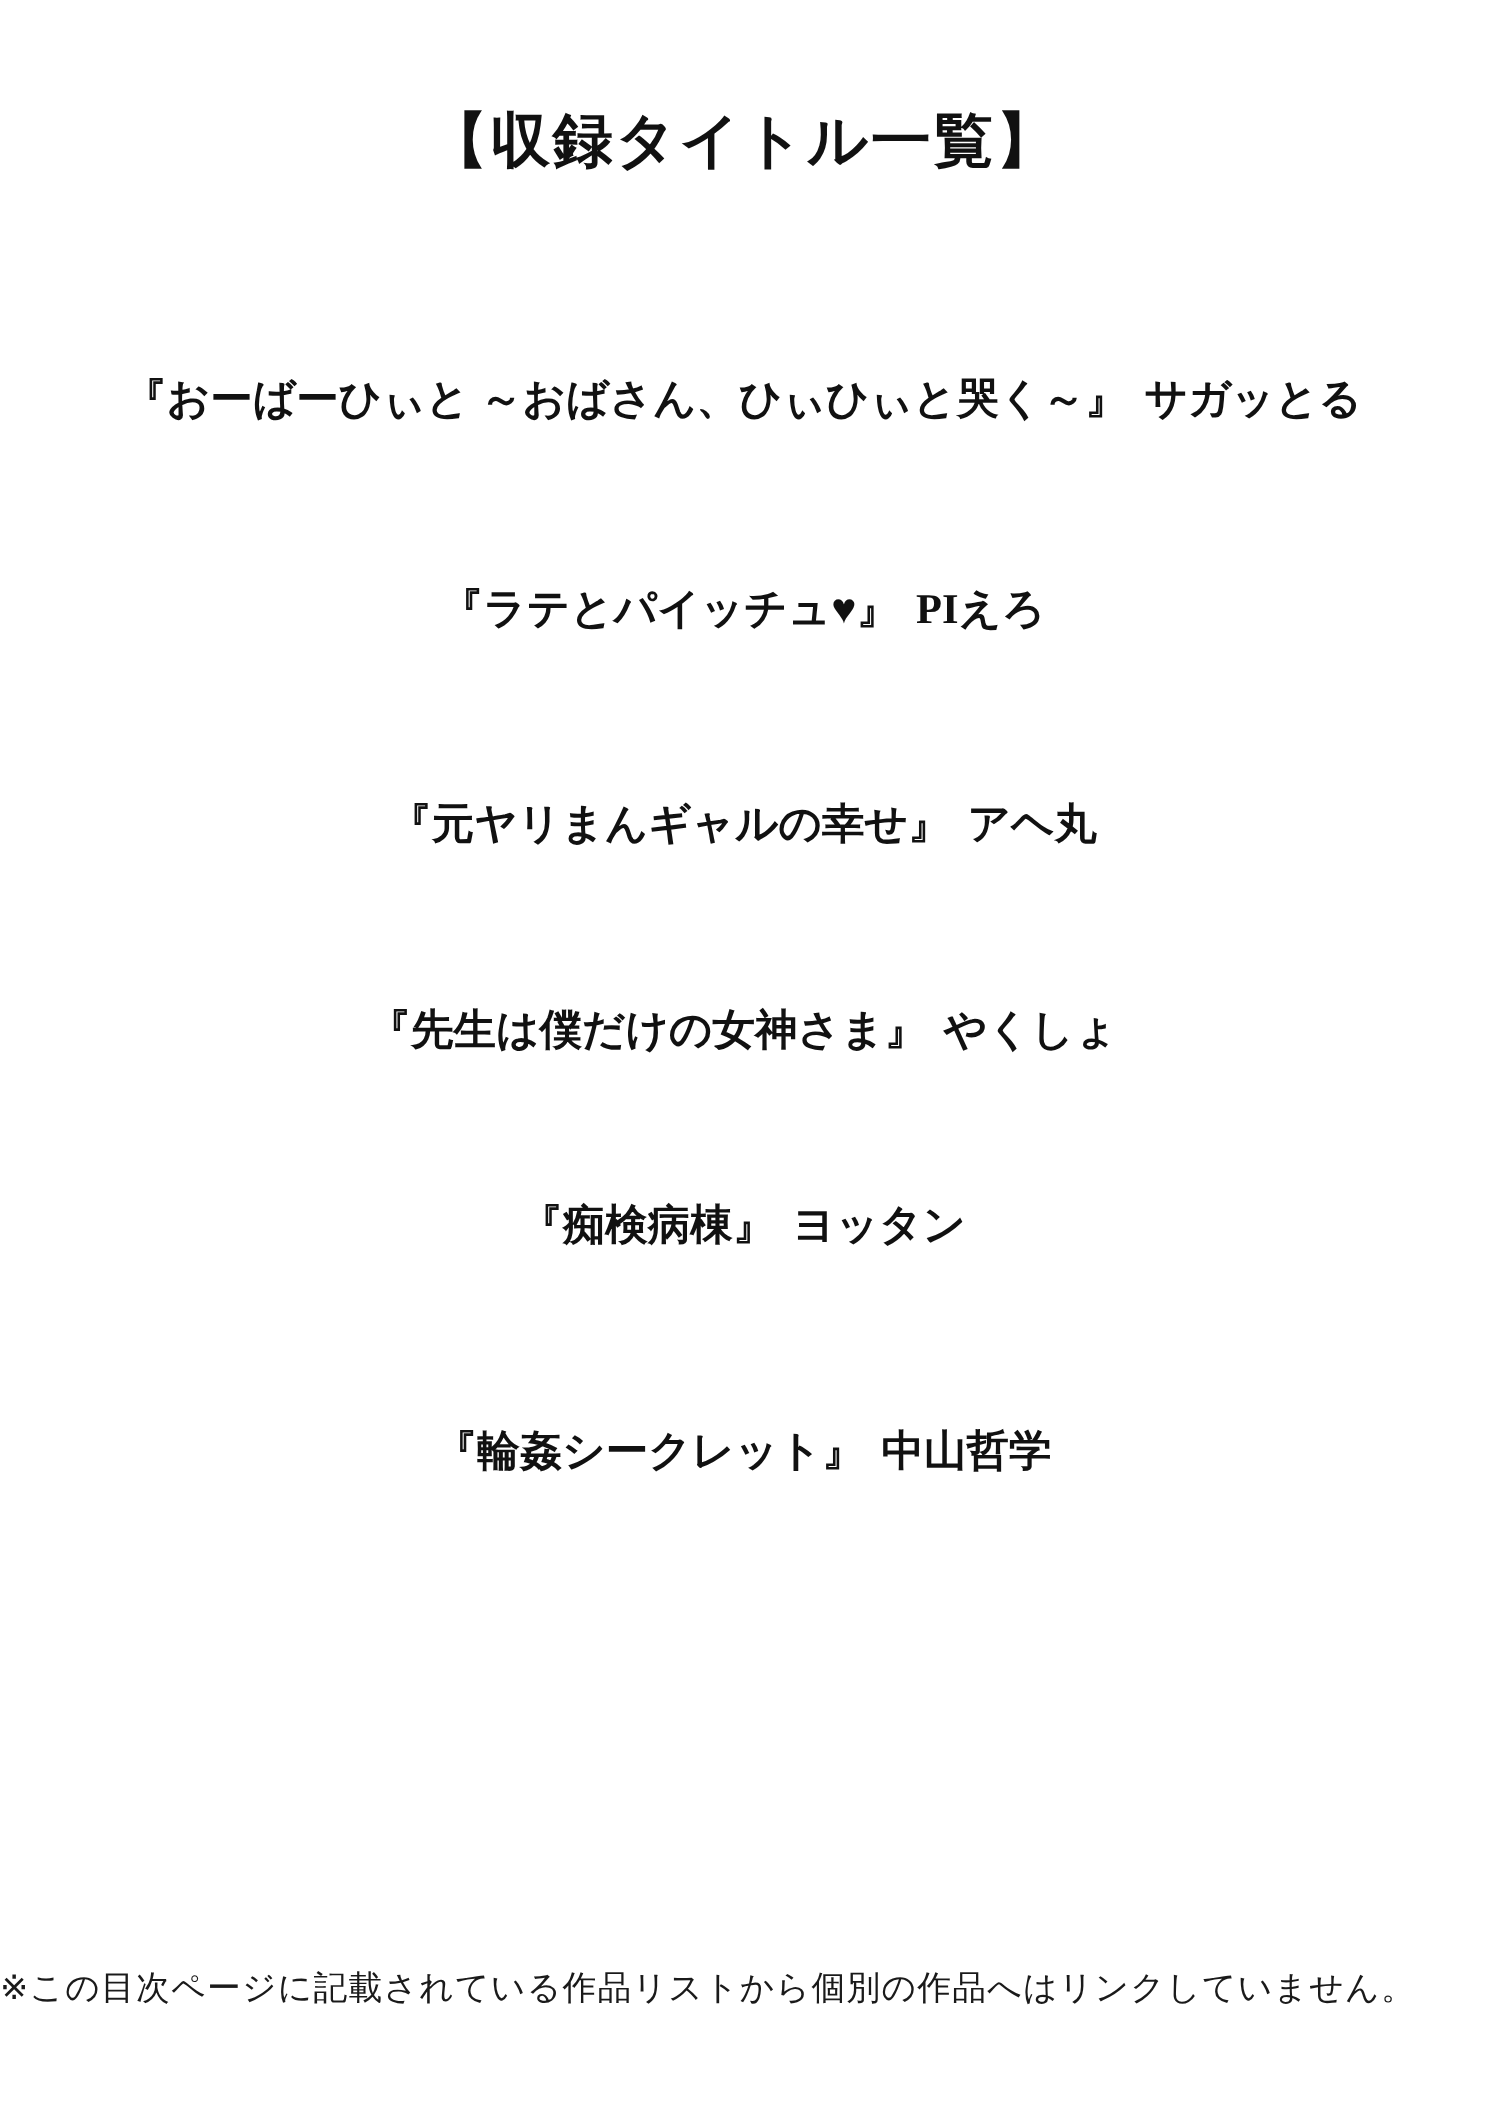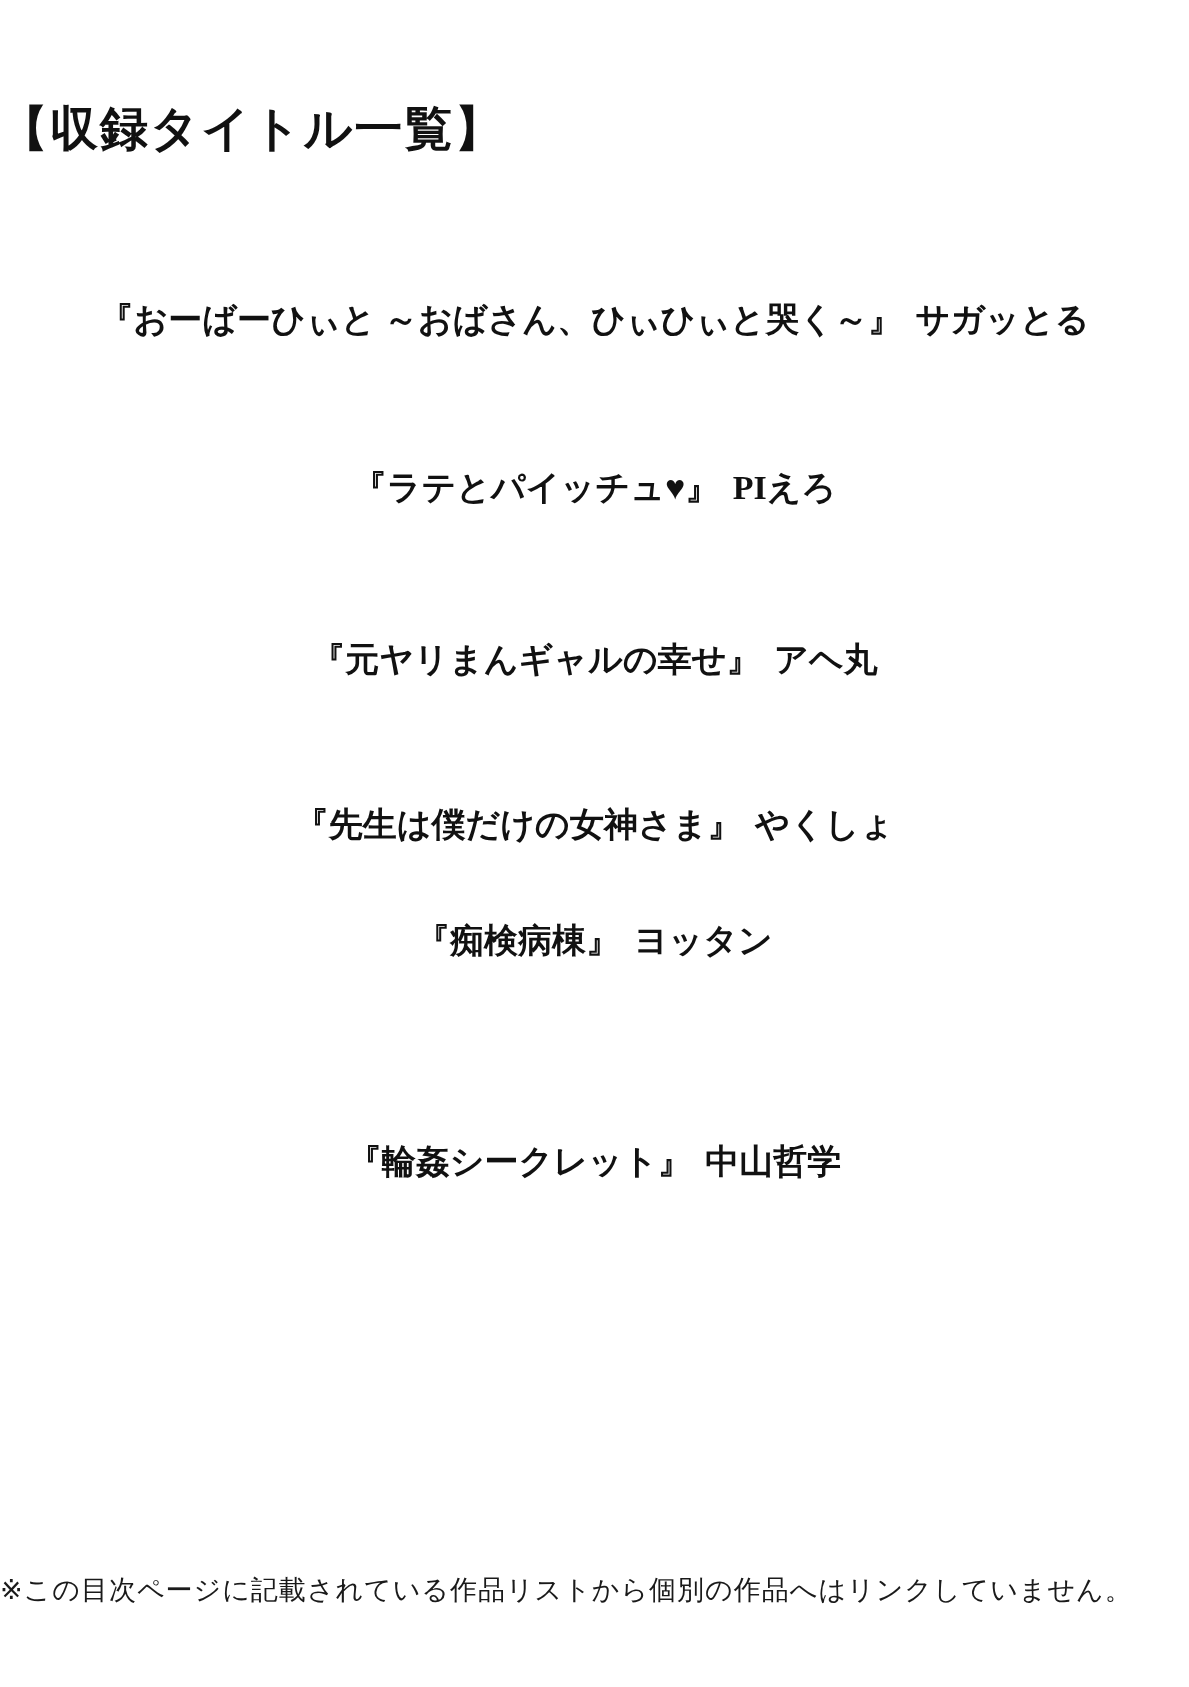--- a/index.html
+++ b/index.html
@@ -12,29 +12,28 @@
     width: 1189px;
     height: 1687px;
     margin: 0 auto;
     background: #ffffff;
     overflow: hidden;
     font-family: "Liberation Serif", "DejaVu Serif", serif;
     color: #111111;
   }
   .page-title {
     position: absolute;
-    top: 61px;
+    top: 43px;
     left: 0;
     width: 100%;
-    text-align: left;
+    text-align: center;
     font-size: 48px;
     font-weight: 700;
     line-height: 78px;
     letter-spacing: 2px;
-    font-family: Liberation Mono, monospace;
   }
   .toc-item {
     position: absolute;
     left: 0;
     width: 100%;
     text-align: center;
     font-size: 34px;
     font-weight: 700;
     line-height: 50px;
     white-space: nowrap;
@@ -72,21 +71,21 @@
   </div>
 
   <div class="toc-item" style="top:635px">
     <span>『元ヤリまんギャルの幸せ』</span><span class="author">アヘ丸</span>
   </div>
 
   <div class="toc-item" style="top:800px">
     <span>『先生は僕だけの女神さま』</span><span class="author">やくしょ</span>
   </div>
 
-  <div class="toc-item" style="top:916px">
+  <div class="toc-item" style="top:956px">
     <span>『痴検病棟』</span><span class="author">ヨッタン</span>
   </div>
 
   <div class="toc-item" style="top:1137px">
     <span>『輪姦シークレット』</span><span class="author">中山哲学</span>
   </div>
 
 
   <div class="footer-note" style="top:1564px">※この目次ページに記載されている作品リストから個別の作品へはリンクしていません。</div>
 

